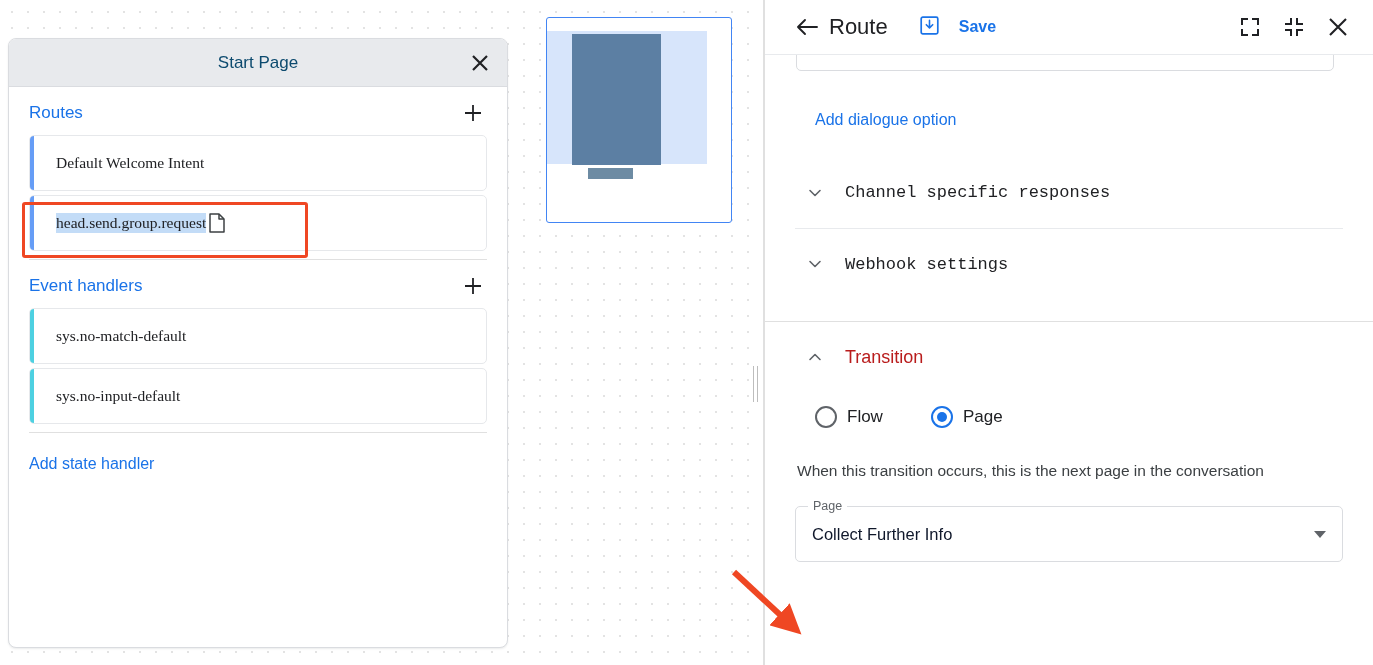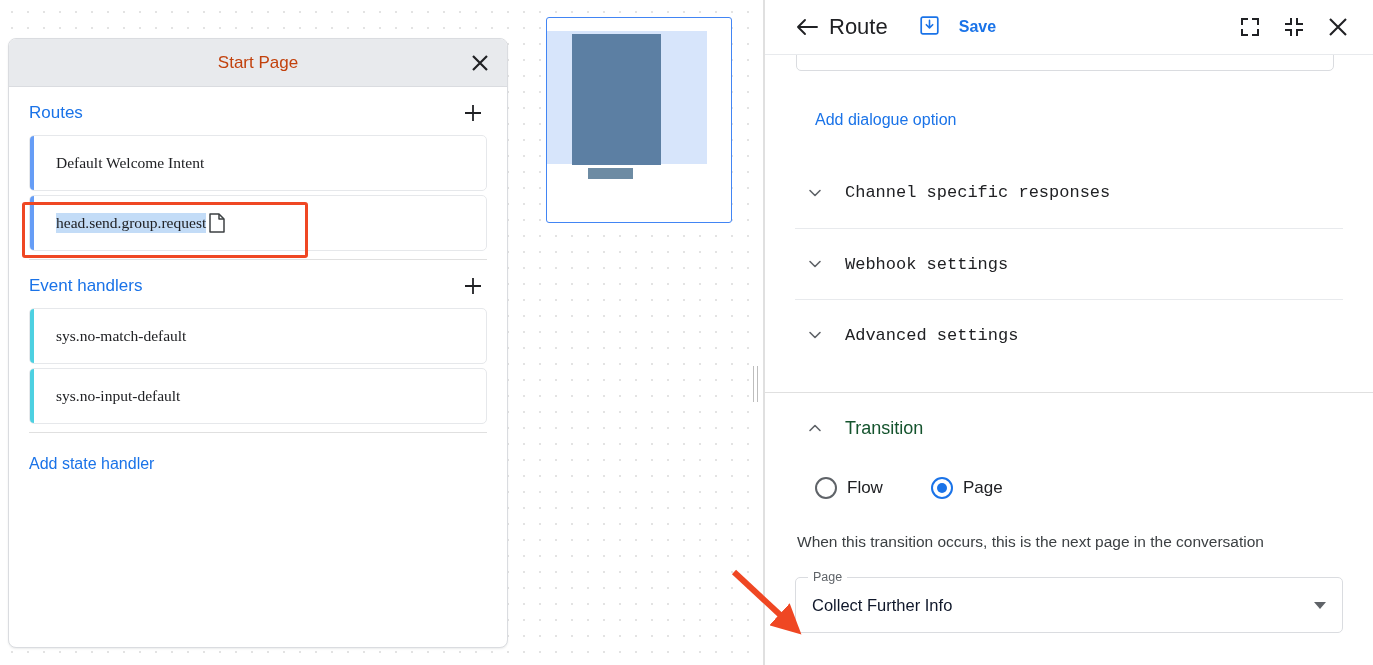--- a/index.html
+++ b/index.html
@@ -33,21 +33,21 @@
     box-shadow: 0 1px 2px rgba(60,64,67,.10);
   }
   .page-card-header {
     position: relative;
     height: 48px;
     background: #e8eaed;
     display: flex; align-items: center; justify-content: center;
     border-bottom: 1px solid #dadce0;
   }
   .page-card-title {
-    font-size: 17px; color: #c2410c; font-weight: 400;
+    font-size: 17px; color: #0c4a6e; font-weight: 400;
   }
   .card-close {
     position: absolute; right: 12px; top: 50%;
     transform: translateY(-50%);
     width: 30px; height: 30px;
     display: flex; align-items: center; justify-content: center;
     cursor: pointer;
   }
   .card-body { padding: 0 20px; }
 
@@ -239,21 +239,21 @@
     height: 1px; background: #e0e0e0;
     margin: 22px -30px 0 -30px;
   }
 
   .transition-head {
     display: flex; align-items: center;
     height: 70px;
     padding-left: 8px;
     cursor: pointer;
   }
-  .transition-title { font-size: 18px; color: #14532d; }
+  .transition-title { font-size: 18px; color: #b91c1c; }
 
   .radio-row {
     display: flex; align-items: center;
     gap: 18px;
     padding-left: 20px;
     margin-top: 14px;
   }
   .radio-opt { display: flex; align-items: center; gap: 10px; cursor: pointer; }
   .radio-opt + .radio-opt { margin-left: 30px; }
   .radio-circle {
@@ -448,28 +448,20 @@
 
         <div class="accordion-row">
           <span class="chev">
             <svg width="16" height="16" viewBox="0 0 16 16">
               <path d="M3 5.5 L8 10.5 L13 5.5" stroke="#5f6368" stroke-width="1.6" fill="none" stroke-linecap="round" stroke-linejoin="round"></path>
             </svg>
           </span>
           <span class="accordion-label">Webhook settings</span>
         </div>
 
-        <div class="accordion-row">
-          <span class="chev">
-            <svg width="16" height="16" viewBox="0 0 16 16">
-              <path d="M3 5.5 L8 10.5 L13 5.5" stroke="#5f6368" stroke-width="1.6" fill="none" stroke-linecap="round" stroke-linejoin="round"></path>
-            </svg>
-          </span>
-          <span class="accordion-label">Advanced settings</span>
-        </div>
 
         <div class="section-sep"></div>
 
         <div class="transition-head">
           <span class="chev">
             <svg width="16" height="16" viewBox="0 0 16 16">
               <path d="M3 10.5 L8 5.5 L13 10.5" stroke="#5f6368" stroke-width="1.6" fill="none" stroke-linecap="round" stroke-linejoin="round"></path>
             </svg>
           </span>
           <span class="transition-title">Transition</span>

